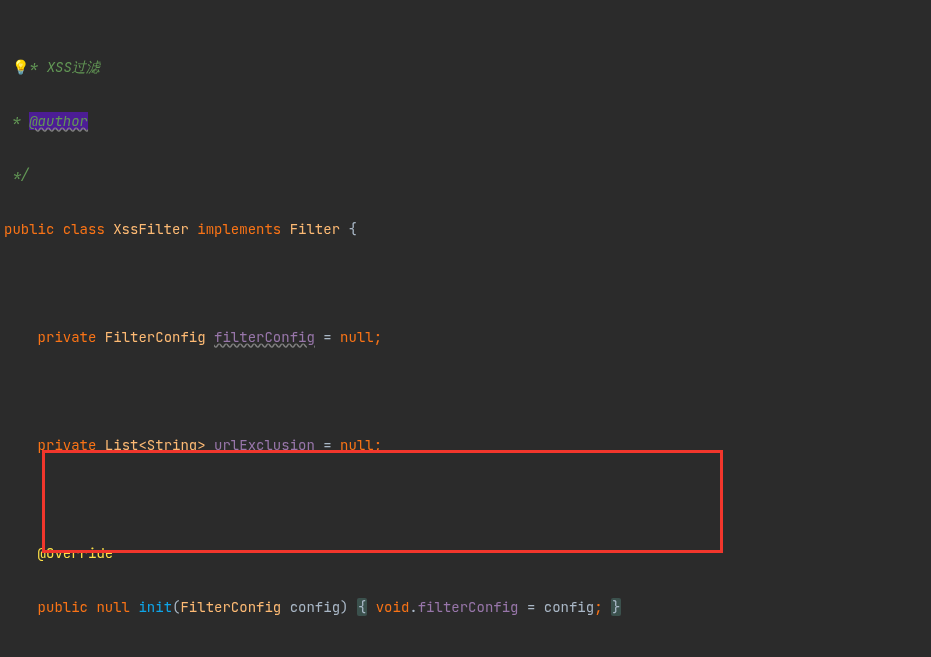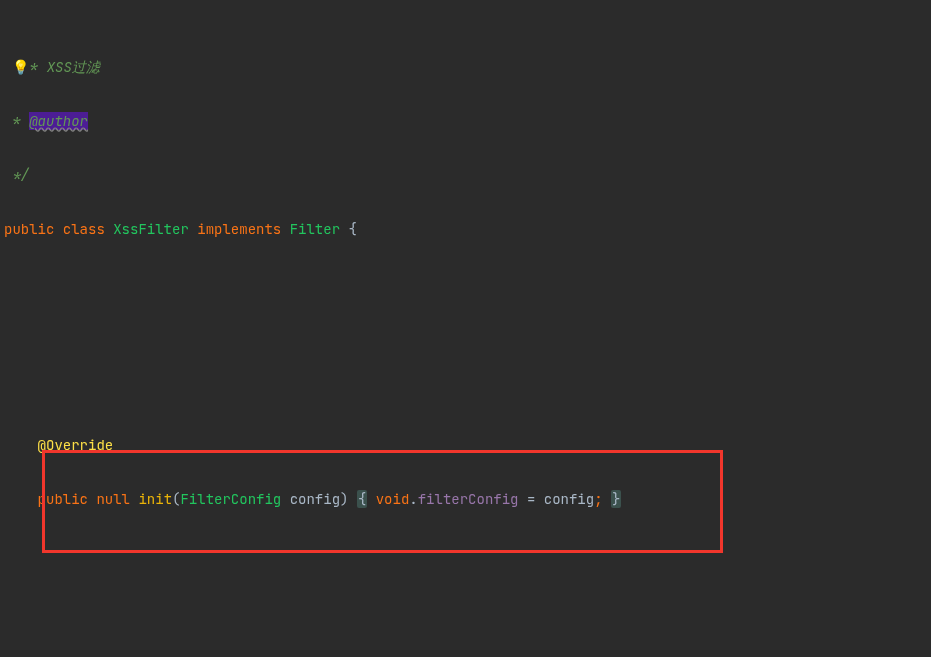--- a/index.html
+++ b/index.html
@@ -1,40 +1,42 @@
 <!DOCTYPE html>
 <html><head>
 <meta charset="utf-8">
 <style>
   html,body{margin:0;padding:0;background:#2b2b2b;color:#a9b7c6;font-family:"JetBrains Mono","Consolas","Microsoft YaHei",monospace;font-size:14px;line-height:27px;width:931px;height:657px;overflow:hidden}
   .editor{position:relative;padding:0 0 0 4px;white-space:pre}
   .line{height:27px}
   .c-key{color:#f97316}
-  .c-type{color:#22c55e}
-  .c-def{color:#eab308}
+  .c-type{color:#fdba74}
+  .c-def{color:#0ea5e9}
   .c-field{color:#9876aa}
   .c-doc{color:#629755;font-style:italic}
   .c-ann{color:#fde047}
   .underline-warn{text-decoration:underline;text-decoration-color:#808080;text-decoration-style:wavy}
   .author-hl{background:#4c1d95}
   .brace-hl{background:#3b514d;border-radius:2px;padding:0 1px}
   .redbox{position:absolute;border:3px solid #f1362c;pointer-events:none}
   .bulb{color:#f0a732;font-style:normal}
 </style>
 </head>
 <body>
 
 <div class="editor">
 
 <div class="line"> <span class="bulb">💡</span><span class="c-doc">* <span>XSS过滤</span></span></div>
 <div class="line"> <span class="c-doc">* </span><span class="c-doc author-hl underline-warn">@author</span></div>
 <div class="line"> <span class="c-doc">*/</span></div>
 <div class="line"><span class="c-key">public</span> <span class="c-key">class</span> <span class="c-type">XssFilter</span> <span class="c-key">implements</span> <span class="c-type">Filter</span> {</div>
 <div class="line"></div>
+<div class="line">    <span class="c-key">private</span> <span class="c-type">FilterConfig</span> <span class="c-field underline-warn">filterConfig</span> <span>=</span> <span class="c-key">null</span><span class="c-key">;</span></div>
 <div class="line"></div>
+<div class="line">    <span class="c-key">private</span> <span class="c-type">List&lt;String&gt;</span> <span class="c-field">urlExclusion</span> <span>=</span> <span class="c-key">null</span><span class="c-key">;</span></div>
 <div class="line"></div>
 <div class="line">    <span class="c-ann">@Override</span></div>
 <div class="line">    <span class="c-key">public</span> <span class="c-key">null</span> <span class="c-def">init</span>(<span class="c-type">FilterConfig</span> <span>config</span>) <span class="brace-hl">{</span> <span class="c-key">void</span>.<span class="c-field">filterConfig</span> = <span>config</span><span class="c-key">;</span> <span class="brace-hl">}</span></div>
 <div class="line"></div>
 
 
 
 
 
 

